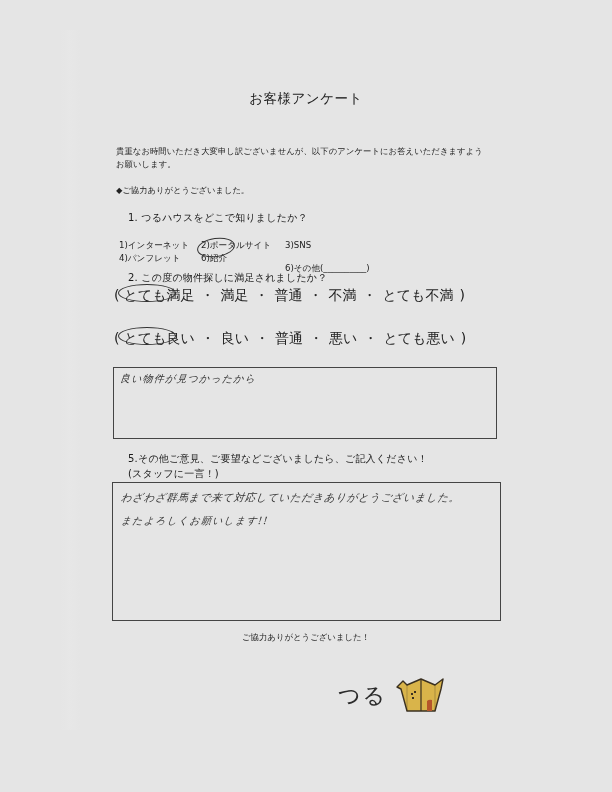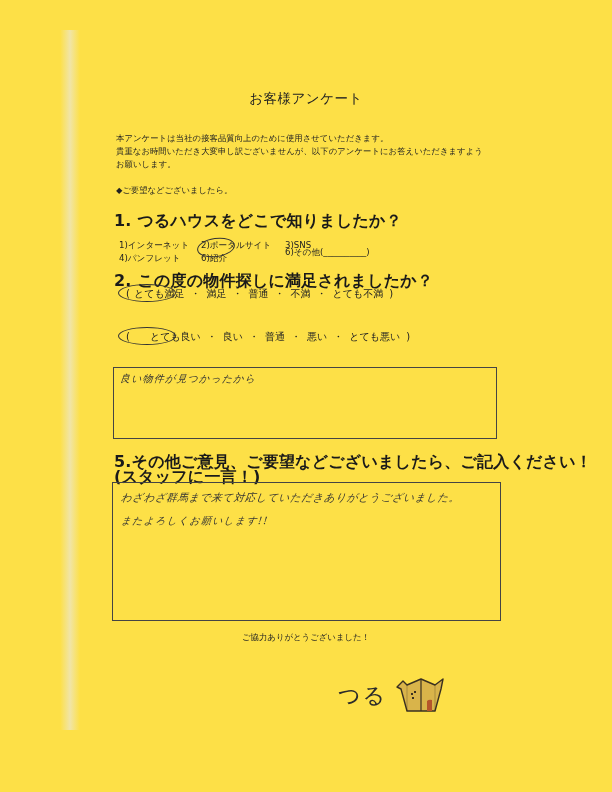--- a/index.html
+++ b/index.html
@@ -2,32 +2,32 @@
 <html><head>
 <meta charset="utf-8">
 <style>
   html, body { margin: 0; padding: 0; }
   body {
     width: 612px; height: 792px; position: relative; overflow: hidden;
     background: #ffffff;
     font-family: "DejaVu Sans", "Liberation Sans", sans-serif;
     color: #1a1a1a;
   }
-  .page { position: absolute; inset: 0; background: #fde047; }
+  .page { position: absolute; inset: 0; background: #e5e5e5; }
   .shade {
     position: absolute; left: 60px; top: 30px; width: 20px; height: 700px;
     background: linear-gradient(90deg, rgba(235,235,235,0) 0%, rgba(232,232,232,0.6) 50%, rgba(235,235,235,0) 100%);
   }
   .abs { position: absolute; white-space: nowrap; }
   .title { left: 0; width: 612px; top: 90px; text-align: center; font-size: 13.5px; color: #222; letter-spacing: 0.5px; }
   .intro { left: 116px; font-size: 8.3px; color: #222; letter-spacing: 0.1px; }
   .instr { left: 116px; top: 185px; font-size: 8.3px; color: #222; }
-  .q { left: 114px; font-size: 16px; font-weight: bold; color: #1a1a1a; letter-spacing: 0.2px; }
+  .q { left: 128px; font-size: 10px; font-weight: normal; color: #1a1a1a; letter-spacing: 0.2px; }
   .opt { font-size: 8.6px; color: #222; margin-top: 11px; }
-  .scale { left: 126px; font-size: 10px; color: #222; }
+  .scale { left: 114px; font-size: 14px; color: #222; }
   .scale span.sep { margin: 0 6px; }
   .circle {
     position: absolute; border: 1.2px solid #333; border-radius: 50%;
   }
   .box { position: absolute; border: 1.3px solid #444; background: transparent; }
   .hand {
     position: absolute; font-family: "DejaVu Serif", serif; font-style: italic;
     color: #333; font-size: 10px; letter-spacing: 1.2px; white-space: nowrap;
     transform: skewX(-6deg);
   }
@@ -36,43 +36,42 @@
   .logo-text { font-size: 22px; color: #2b2b2b; letter-spacing: 2px; font-family: "DejaVu Sans", sans-serif; font-weight: normal; }
 </style>
 </head>
 <body>
 
 <div class="page">
   <div class="shade"></div>
 
   <div class="abs title">お客様アンケート</div>
 
-  <div class="abs intro" style="top:133px">本アンケートは当社の接客品質向上のために使用させていただきます。</div>
   <div class="abs intro" style="top:146px">貴重なお時間いただき大変申し訳ございませんが、以下のアンケートにお答えいただきますよう</div>
   <div class="abs intro" style="top:159px">お願いします。</div>
 
-  <div class="abs instr">◆ご要望などございましたら。</div>
+  <div class="abs instr">◆ご協力ありがとうございました。</div>
 
   <div class="abs q" style="top:211px">1. つるハウスをどこで知りましたか？</div>
   <div class="abs opt" style="left:119px; top:229px">1)インターネット</div>
   <div class="abs opt" style="left:201px; top:229px">2)ポータルサイト</div>
   <div class="abs opt" style="left:285px; top:229px">3)SNS</div>
   <div class="abs opt" style="left:119px; top:242px">4)パンフレット</div>
   <div class="abs opt" style="left:201px; top:242px">6)紹介</div>
-  <div class="abs opt" style="left:285px; top:236px">6)その他(__________)</div>
+  <div class="abs opt" style="left:285px; top:252px">6)その他(__________)</div>
   <div class="circle" style="left:197px; top:238px; width:36px; height:17px; transform:rotate(-8deg);"></div>
 
   <div class="abs q" style="top:271px">2. この度の物件探しに満足されましたか？</div>
   <div class="abs scale" style="top:287px">
     <span>(</span><span style="margin-left:4px">とても満足</span><span class="sep">・</span><span>満足</span><span class="sep">・</span><span>普通</span><span class="sep">・</span><span>不満</span><span class="sep">・</span><span>とても不満</span><span style="margin-left:6px">)</span>
   </div>
   <div class="circle" style="left:118px; top:284px; width:56px; height:16px;"></div>
 
   <div class="abs scale" style="top:330px">
-    <span>(</span><span style="margin-left:20px">とても良い</span><span class="sep">・</span><span>良い</span><span class="sep">・</span><span>普通</span><span class="sep">・</span><span>悪い</span><span class="sep">・</span><span>とても悪い</span><span style="margin-left:6px">)</span>
+    <span>(</span><span style="margin-left:4px">とても良い</span><span class="sep">・</span><span>良い</span><span class="sep">・</span><span>普通</span><span class="sep">・</span><span>悪い</span><span class="sep">・</span><span>とても悪い</span><span style="margin-left:6px">)</span>
   </div>
   <div class="circle" style="left:118px; top:327px; width:56px; height:16px;"></div>
 
   <div class="box" style="left:113px; top:367px; width:382px; height:70px;">
     <div class="hand" style="left:6px; top:4px;">良い物件が見つかったから</div>
   </div>
 
   <div class="abs q" style="top:452px">5.その他ご意見、ご要望などございましたら、ご記入ください！</div>
   <div class="abs q" style="top:467px">(スタッフに一言！)</div>
   <div class="box" style="left:112px; top:482px; width:387px; height:137px;">

